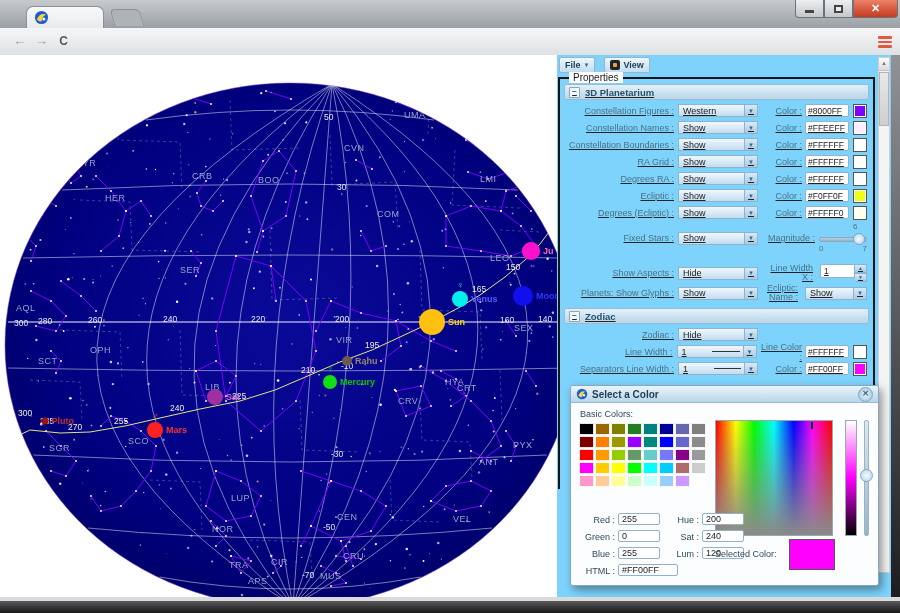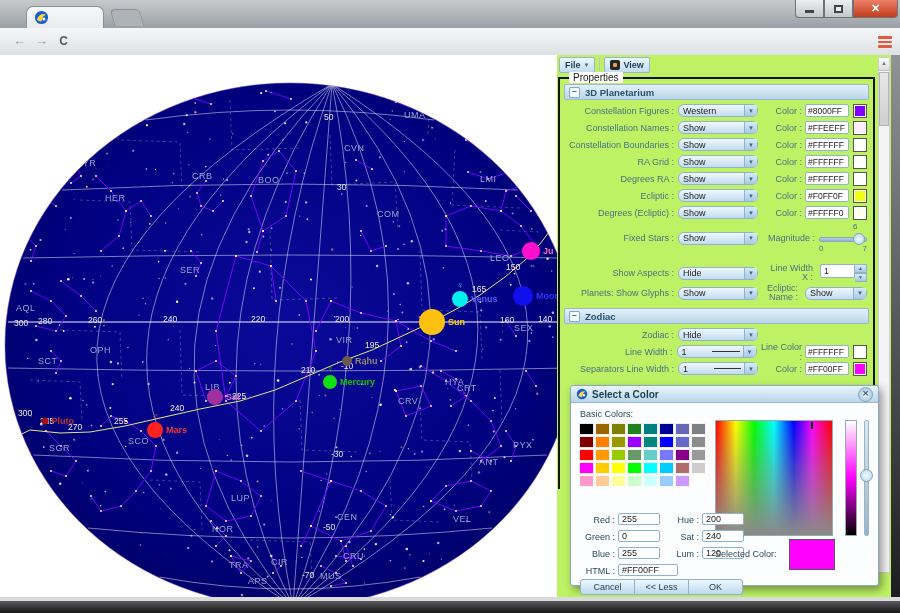--- a/index.html
+++ b/index.html
@@ -35,39 +35,39 @@
   .urltext .path{color:#8a8f94;}
   .menuicon{position:absolute;right:8px;top:36px;width:14px;display:flex;flex-direction:column;gap:2px;}
   .menuicon span{height:2.5px;background:#e2593f;border-radius:1px;}
   
   .page{position:absolute;left:0;top:55px;width:900px;height:542px;background:#fff;}
   svg.sphere{position:absolute;left:0;top:0;}
   .darkedge{position:absolute;left:891px;top:0;width:9px;height:542px;background:linear-gradient(#909295,#1d1d1f);}
   .bottom-light{position:absolute;left:0;top:597px;width:900px;height:4px;background:#d9dadc;}
   .bottom-dark{position:absolute;left:0;top:601px;width:900px;height:12px;background:linear-gradient(#5a5a5c,#161617);}
   
-  .panel{position:absolute;left:557px;top:0;width:334px;height:542px;background:#bef264;font-size:9px;color:#222;}
+  .panel{position:absolute;left:557px;top:0;width:334px;height:542px;background:#7dd3fc;font-size:9px;color:#222;}
   .ptoolbar{position:absolute;left:0;top:1px;height:17px;display:flex;align-items:center;padding-left:2px;}
   .tbtn{height:14px;border:1px solid #93b5cd;border-radius:2px;background:linear-gradient(#eef7fd,#c3ddef);
     display:flex;align-items:center;padding:0 5px;font-size:9px;color:#1d3d52;font-weight:bold;gap:3px;}
   .tbtn .tarr{font-size:6px;color:#3d6a8a;}
   .tsep{width:1px;height:13px;background:#b8c4cc;margin:0 4px;}
   .viewicon{width:10px;height:10px;background:#20242b;border-radius:2px;position:relative;}
   .viewicon:after{content:"";position:absolute;left:3px;top:3px;width:4px;height:4px;background:#e8a33d;border-radius:1px;}
-  .fs{position:absolute;left:1px;top:22px;width:317px;height:412px;border:2px solid #141414;border-bottom:none;box-sizing:border-box;}
+  .fs{position:absolute;left:1px;top:22px;width:317px;height:412px;border:2px solid #141414;border-bottom:none;box-sizing:border-box;text-decoration:underline;}
   .fs-legend{position:absolute;left:9px;top:-7px;background:#fff;padding:0 4px;font-size:10px;color:#1a1a1a;}
   .sect{height:14px;margin:5px 4px 2px 4px;background:linear-gradient(#e3f1fa,#b9d6e9);
     border:1px solid #9bbad1;border-radius:2px;display:flex;align-items:center;
     font-size:9.5px;font-weight:bold;color:#29506b;}
   .collapse{width:9px;height:9px;border:1px solid #8aa8bd;background:#f2f9fd;color:#34586e;
     font-size:8px;line-height:7px;text-align:center;margin:0 5px 0 4px;border-radius:1px;}
   .prow{display:flex;align-items:center;height:17px;padding:0 6px 0 2px;}
   .rlabel{width:112px;text-align:right;padding-right:4px;color:#4a7183;}
   .rlabel2{text-align:right;padding-right:4px;color:#4a7183;line-height:1.05;}
-  .dd{position:relative;width:80px;height:13px;border:1px solid #8fb3cc;border-radius:6px;
+  .dd{position:relative;width:80px;height:13px;border:1px solid #8fb3cc;border-radius:0;
     background:linear-gradient(#f0f8fd,#c2dcef);box-sizing:border-box;flex:none;display:flex;align-items:center;}
   .ddv{font-size:9px;color:#222;padding-left:4px;flex:1;white-space:nowrap;overflow:hidden;}
   .arr{width:12px;height:100%;background:linear-gradient(#d8ebf8,#a9cae1);border-left:1px solid #8fb3cc;
     color:#3d6a8a;font-size:6px;display:flex;align-items:center;justify-content:center;border-radius:0 1px 1px 0;}
   .clabel{margin-left:auto;color:#4a7183;text-align:right;}
   .cinput{width:38px;height:11px;margin-left:3px;border:1px solid #8fb3cc;border-radius:2px;
     font-size:8.5px;padding:0 2px;background:#fff;display:flex;align-items:center;flex:none;}
   .swatch{width:12px;height:12px;margin-left:4px;border:1px solid #555;box-shadow:inset 0 0 0 1px #fff;flex:none;}
   .linesample{flex:1;height:1px;background:#333;margin:0 3px;}
   .slider{position:relative;width:48px;height:14px;flex:none;margin-left:4px;}
@@ -1096,25 +1096,20 @@
           <span class="dfv" style="width:42px;">240</span>
         </div>
         <div class="dfield" style="left:98px;top:144px;">
           <span class="dfl" style="width:30px;">Lum :</span>
           <span class="dfv" style="width:42px;">120</span>
         </div>
 
         <span class="sclabel">Selected Color:</span>
         <div class="selcolor" id="selcolor" style="background: rgb(255, 0, 255);"></div>
 
-        <div class="dbtns">
-          <div class="dbtn l">Cancel</div>
-          <div class="dbtn m">&lt;&lt; Less</div>
-          <div class="dbtn m r">OK</div>
-        </div>
       </div>
     </div>
 
     <div class="darkedge"></div>
   </div>
 
   <div class="bottom-light"></div>
   <div class="bottom-dark"></div>
 </div>
 

